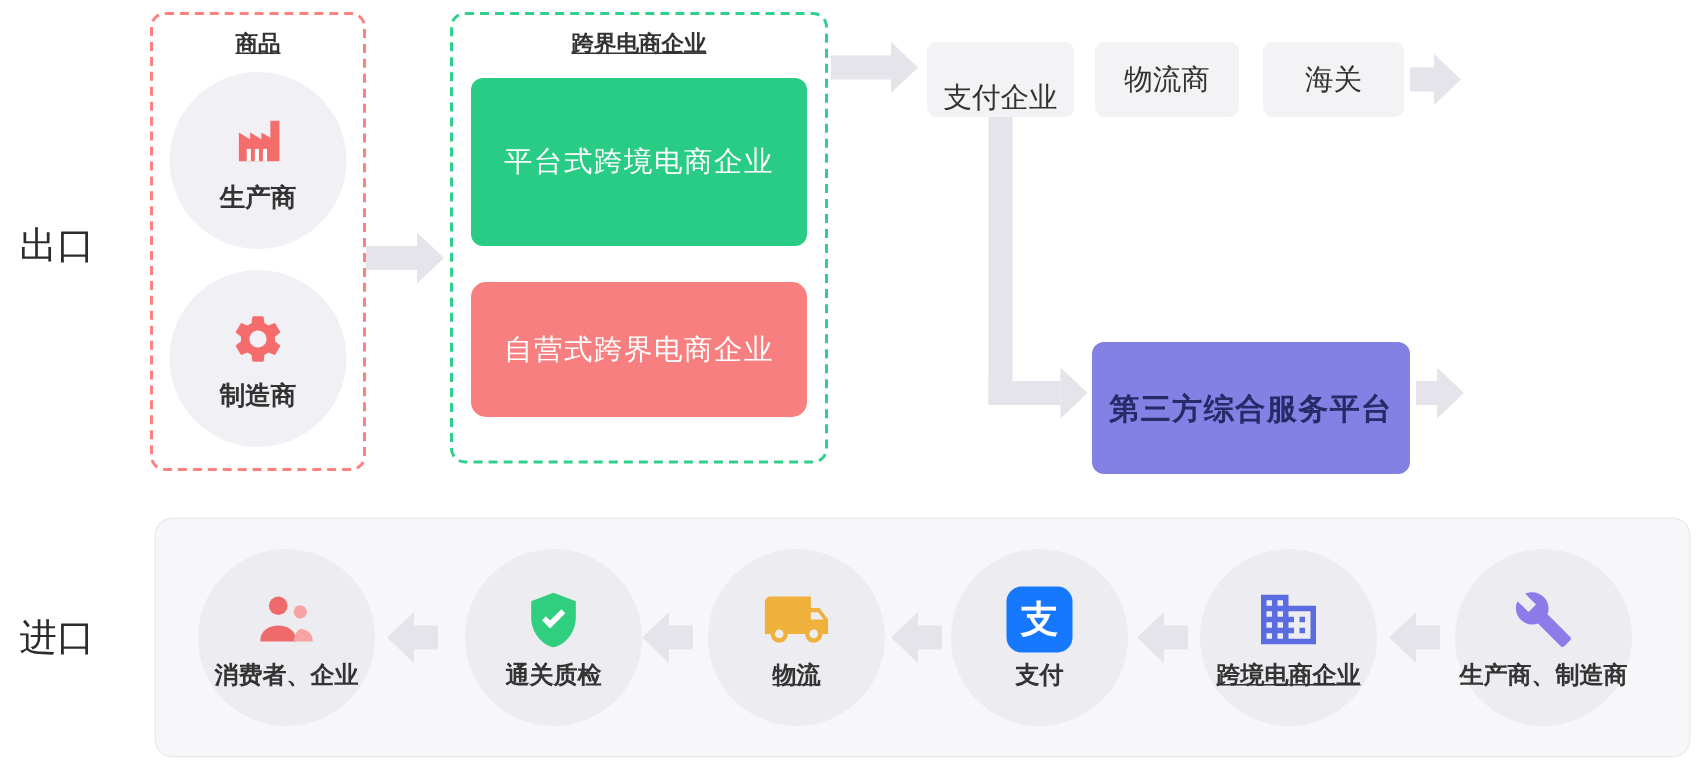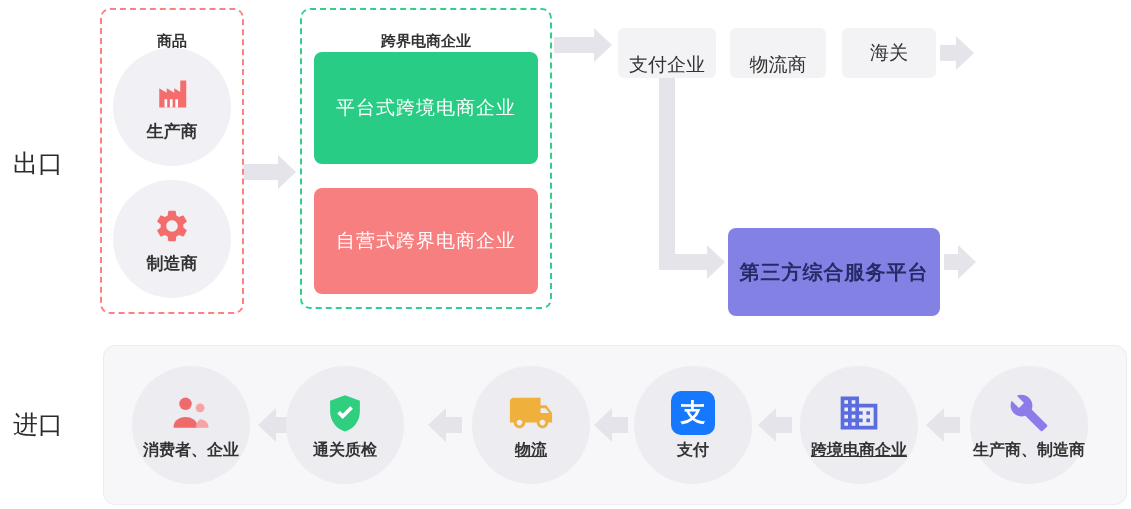--- a/index.html
+++ b/index.html
@@ -2,21 +2,21 @@
 <html><head>
 <meta charset="utf-8">
 <style>
   html,body{margin:0;padding:0;background:#fff;}
   .stage{
     position:relative;width:1131px;height:509px;background:#fff;overflow:hidden;
     font-family:"Liberation Sans","DejaVu Sans",sans-serif;color:#333;
   }
   .side-label{position:absolute;font-size:25px;font-weight:500;color:#2b2b2b;}
   .dashed-box{position:absolute;border-radius:10px;background:#fff;}
-  .box-title{position:absolute;top:22px;left:0;width:100%;text-align:center;font-size:15px;font-weight:700;color:#333;}
+  .box-title{position:absolute;top:10px;left:0;width:100%;text-align:center;font-size:15px;font-weight:700;color:#333;text-decoration:underline;}
   .big-circle{position:absolute;left:11px;width:118px;height:118px;border-radius:50%;background:#f1f1f5;
     display:flex;flex-direction:column;align-items:center;justify-content:center;gap:3px;}
   .circle-label{font-size:17px;font-weight:700;color:#333;}
   .inner-box{position:absolute;left:12px;width:224px;border-radius:8px;display:flex;align-items:center;justify-content:center;
     color:#fff;font-weight:400;font-size:19px;letter-spacing:1px;}
   .user-inner{position:absolute;left:10px;width:120px;height:112px;border-radius:8px;display:flex;align-items:center;justify-content:center;
     color:#fff;font-weight:700;font-size:19px;letter-spacing:1px;}
   .chain-box{position:absolute;top:28px;height:50px;background:#f3f3f5;border-radius:6px;
     display:flex;align-items:center;justify-content:center;font-size:19px;color:#333;font-weight:500;}
   .purple-box{position:absolute;left:728px;top:228px;width:212px;height:88px;border-radius:8px;
@@ -70,34 +70,34 @@
   <div class="ar right" style="left:244px;top:155px;width:52px;height:34px;">
     <span class="shaft" style="left:0;top:9px;width:34px;height:16px;"></span>
       <span class="head" style="left:34px;"></span>
   </div>
 
   <div class="dashed-box" style="left:300px;top:8px;width:248px;height:297px;border:2px dashed #30d08c;">
     <div class="box-title">跨界电商企业</div>
     <div class="inner-box" style="top: 42px; height: 112px; background: rgb(41, 204, 133);">
       <span>平台式跨境电商企业</span>
     </div>
-    <div class="inner-box" style="top: 178px; height: 106px; background: rgb(248, 127, 127);">
+    <div class="inner-box" style="top: 178px; height: 90px; background: rgb(248, 127, 127); border-radius: 10px;">
       <span>自营式跨界电商企业</span>
     </div>
   </div>
 
   <div class="ar right" style="left:554px;top:28px;width:58px;height:34px;">
     <span class="shaft" style="left:0;top:9px;width:40px;height:16px;"></span>
       <span class="head" style="left:40px;"></span>
   </div>
 
   <div class="chain-box" style="left:618px;width:98px;align-items:flex-end;">
     <span>支付企业</span>
   </div>
-  <div class="chain-box" style="left:730px;width:96px;align-items:flex-end;">
+  <div class="chain-box" style="left:730px;width:96px;">
     <span>物流商</span>
   </div>
   <div class="chain-box" style="left:842px;width:94px;">
     <span>海关</span>
   </div>
 
   <div class="ar right" style="left:940px;top:36px;width:34px;height:34px;">
     <span class="shaft" style="left:0;top:9px;width:16px;height:16px;"></span>
       <span class="head" style="left:16px;"></span>
   </div>
@@ -132,21 +132,21 @@
         </svg>
       </span>
       <span class="step-label">消费者、企业</span>
     </div>
 
     <div class="ar left" style="left:154px;top:62px;width:34px;height:34px;">
       <span class="head"></span>
         <span class="shaft" style="left:18px;top:9px;width:16px;height:16px;"></span>
     </div>
 
-    <div class="step-circle" style="left:182px;">
+    <div class="step-circle" style="left:206px;">
       <span class="icon-wrap">
         <svg width="42" height="42" viewBox="0 0 24 24">
           <path d="M12 1.8L3.5 5v6.2c0 5.3 3.6 10.2 8.5 11.4 4.9-1.2 8.5-6.1 8.5-11.4V5L12 1.8z" fill="#2fcf7f"></path>
           <path d="M10.7 15.4l-3.1-3.1 1.5-1.5 1.6 1.6 4.3-4.3 1.5 1.5z" fill="#fff"></path>
         </svg>
       </span>
       <span class="step-label">通关质检</span>
     </div>
 
     <div class="ar left" style="left:324px;top:62px;width:34px;height:34px;">

